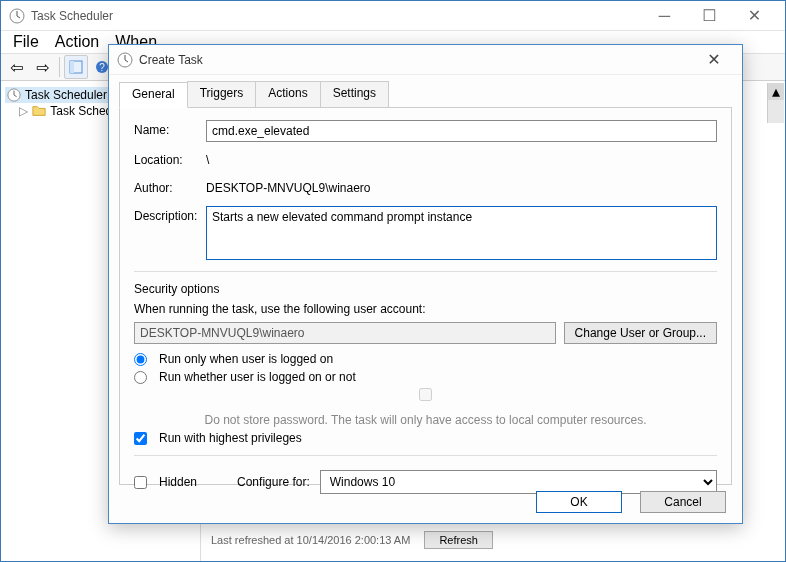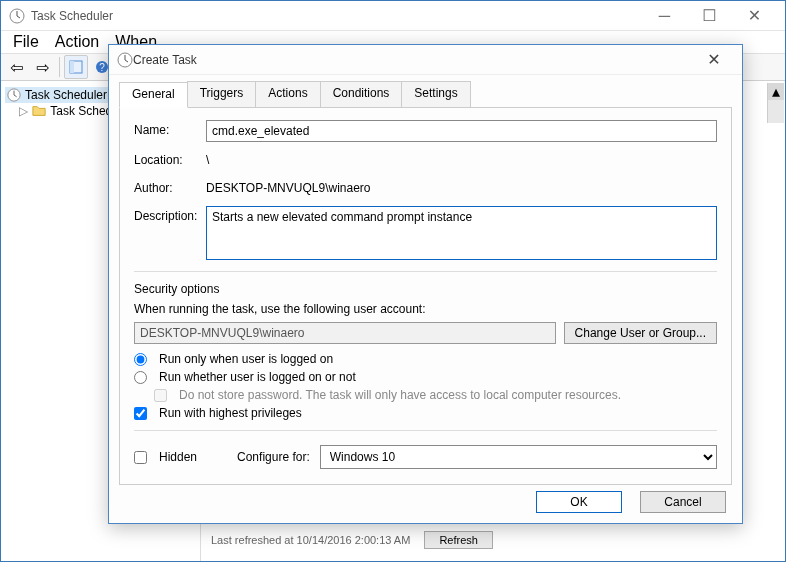--- a/index.html
+++ b/index.html
@@ -21,39 +21,39 @@
   .content { position: absolute; top: 82px; left: 0; right: 0; bottom: 0; display: flex; }
   .tree { width: 200px; border-right: 1px solid #ddd; padding: 4px; font-size: 12px; }
   .tree-row { display: flex; align-items: center; padding: 1px 2px; gap: 4px; }
   .tree-row.sel { background: #d6e9f8; }
   .status-line { position: absolute; left: 210px; top: 530px; font-size: 11px; color: #666; display: flex; align-items: center; gap: 14px; }
   .refresh-btn { padding: 2px 14px; font-size: 11px; border: 1px solid #aaa; background: #e9e9e9; }
 
   
   .dialog { position: absolute; left: 108px; top: 44px; width: 635px; height: 480px; background: #fdfdfd; border: 1px solid #4a85c5; box-shadow: 0 4px 18px rgba(0,0,0,0.25); }
   .dlg-titlebar { height: 30px; display: flex; align-items: center; padding: 0 8px; border-bottom: 1px solid #eee; }
-  .dlg-titlebar .title { font-size: 12px; color: #333; flex: 1; margin-left: 0; }
+  .dlg-titlebar .title { font-size: 12px; color: #333; flex: 1; margin-left: 6px; }
   .dlg-close { width: 40px; height: 26px; display: flex; align-items: center; justify-content: center; color: #444; }
   .tabstrip { display: flex; height: 26px; margin: 6px 10px 0 10px; font-size: 12px; }
   .tab { padding: 4px 12px; border: 1px solid #ccc; border-bottom: none; background: #f4f4f4; margin-right: -1px; position: relative; }
   .tab.active { background: #fff; border-bottom: 1px solid #fff; top: 1px; z-index: 2; }
   .tabpanel { margin: 0 10px 0 10px; border: 1px solid #ccc; padding: 12px 14px 10px 14px; font-size: 12px; position: relative; height: 378px; }
   .row { display: flex; align-items: flex-start; margin-bottom: 8px; }
   .row .lbl { width: 72px; padding-top: 3px; }
   .row .val { flex: 1; }
   input.textbox { width: 100%; padding: 3px 5px; font-size: 12px; border: 1px solid #888; }
   textarea.textbox { width: 100%; height: 54px; padding: 3px 5px; font-size: 12px; border: 1px solid #0a64c4; resize: none; font-family: inherit; }
   .static { padding: 3px 0; }
   .group-label { margin: 10px 0 6px 0; }
   .account-row { display: flex; gap: 8px; align-items: center; margin-bottom: 8px; }
   .account-display { flex: 1; padding: 3px 5px; border: 1px solid #999; background: #f1f1f1; color: #555; font-size: 12px; }
   .btn { padding: 3px 10px; font-size: 12px; border: 1px solid #999; background: #e9e9e9; }
   .radio-row, .check-row { display: flex; align-items: center; gap: 12px; margin: 4px 0; font-size: 12px; }
   .radio-row input, .check-row input { margin: 0; }
-  .indent { margin-left: 20px; color: #888; }
+  .indent { color: #888; flex-direction: column; }
   .bottom-row { display: flex; align-items: center; gap: 10px; margin-top: 14px; }
   select.combo { flex: 1; padding: 3px 5px; font-size: 12px; border: 1px solid #888; background: #fff; }
   .dlg-buttons { position: absolute; right: 16px; bottom: 10px; display: flex; gap: 18px; }
   .dlg-buttons .btn { width: 86px; text-align: center; }
   .dlg-buttons .ok { border: 1px solid #0a64c4; background: #fff; }
 
   .scrollbar-stub { position: absolute; right: 1px; top: 82px; width: 17px; height: 40px; background: #e8e8e8; border-left: 1px solid #ccc; }
   .scrollbar-stub .up { width: 100%; height: 17px; background: #d8d8d8; display: flex; align-items: center; justify-content: center; }
 </style>
 </head>
@@ -128,21 +128,20 @@
         <path d="M8 3v5l3 2" stroke="#555" fill="none"></path>
       </svg>
     <span class="title">Create Task</span>
     <div class="dlg-close">✕</div>
   </div>
 
   <div class="tabstrip">
     <div class="tab active">General</div>
     <div class="tab">Triggers</div>
     <div class="tab">Actions</div>
-    <div class="tab">Conditions</div>
     <div class="tab">Settings</div>
   </div>
 
   <div class="tabpanel">
     <div class="row">
       <div class="lbl">Name:</div>
       <div class="val"><input class="textbox" value="cmd.exe_elevated" style=""></div>
     </div>
     <div class="row">
       <div class="lbl">Location:</div>

